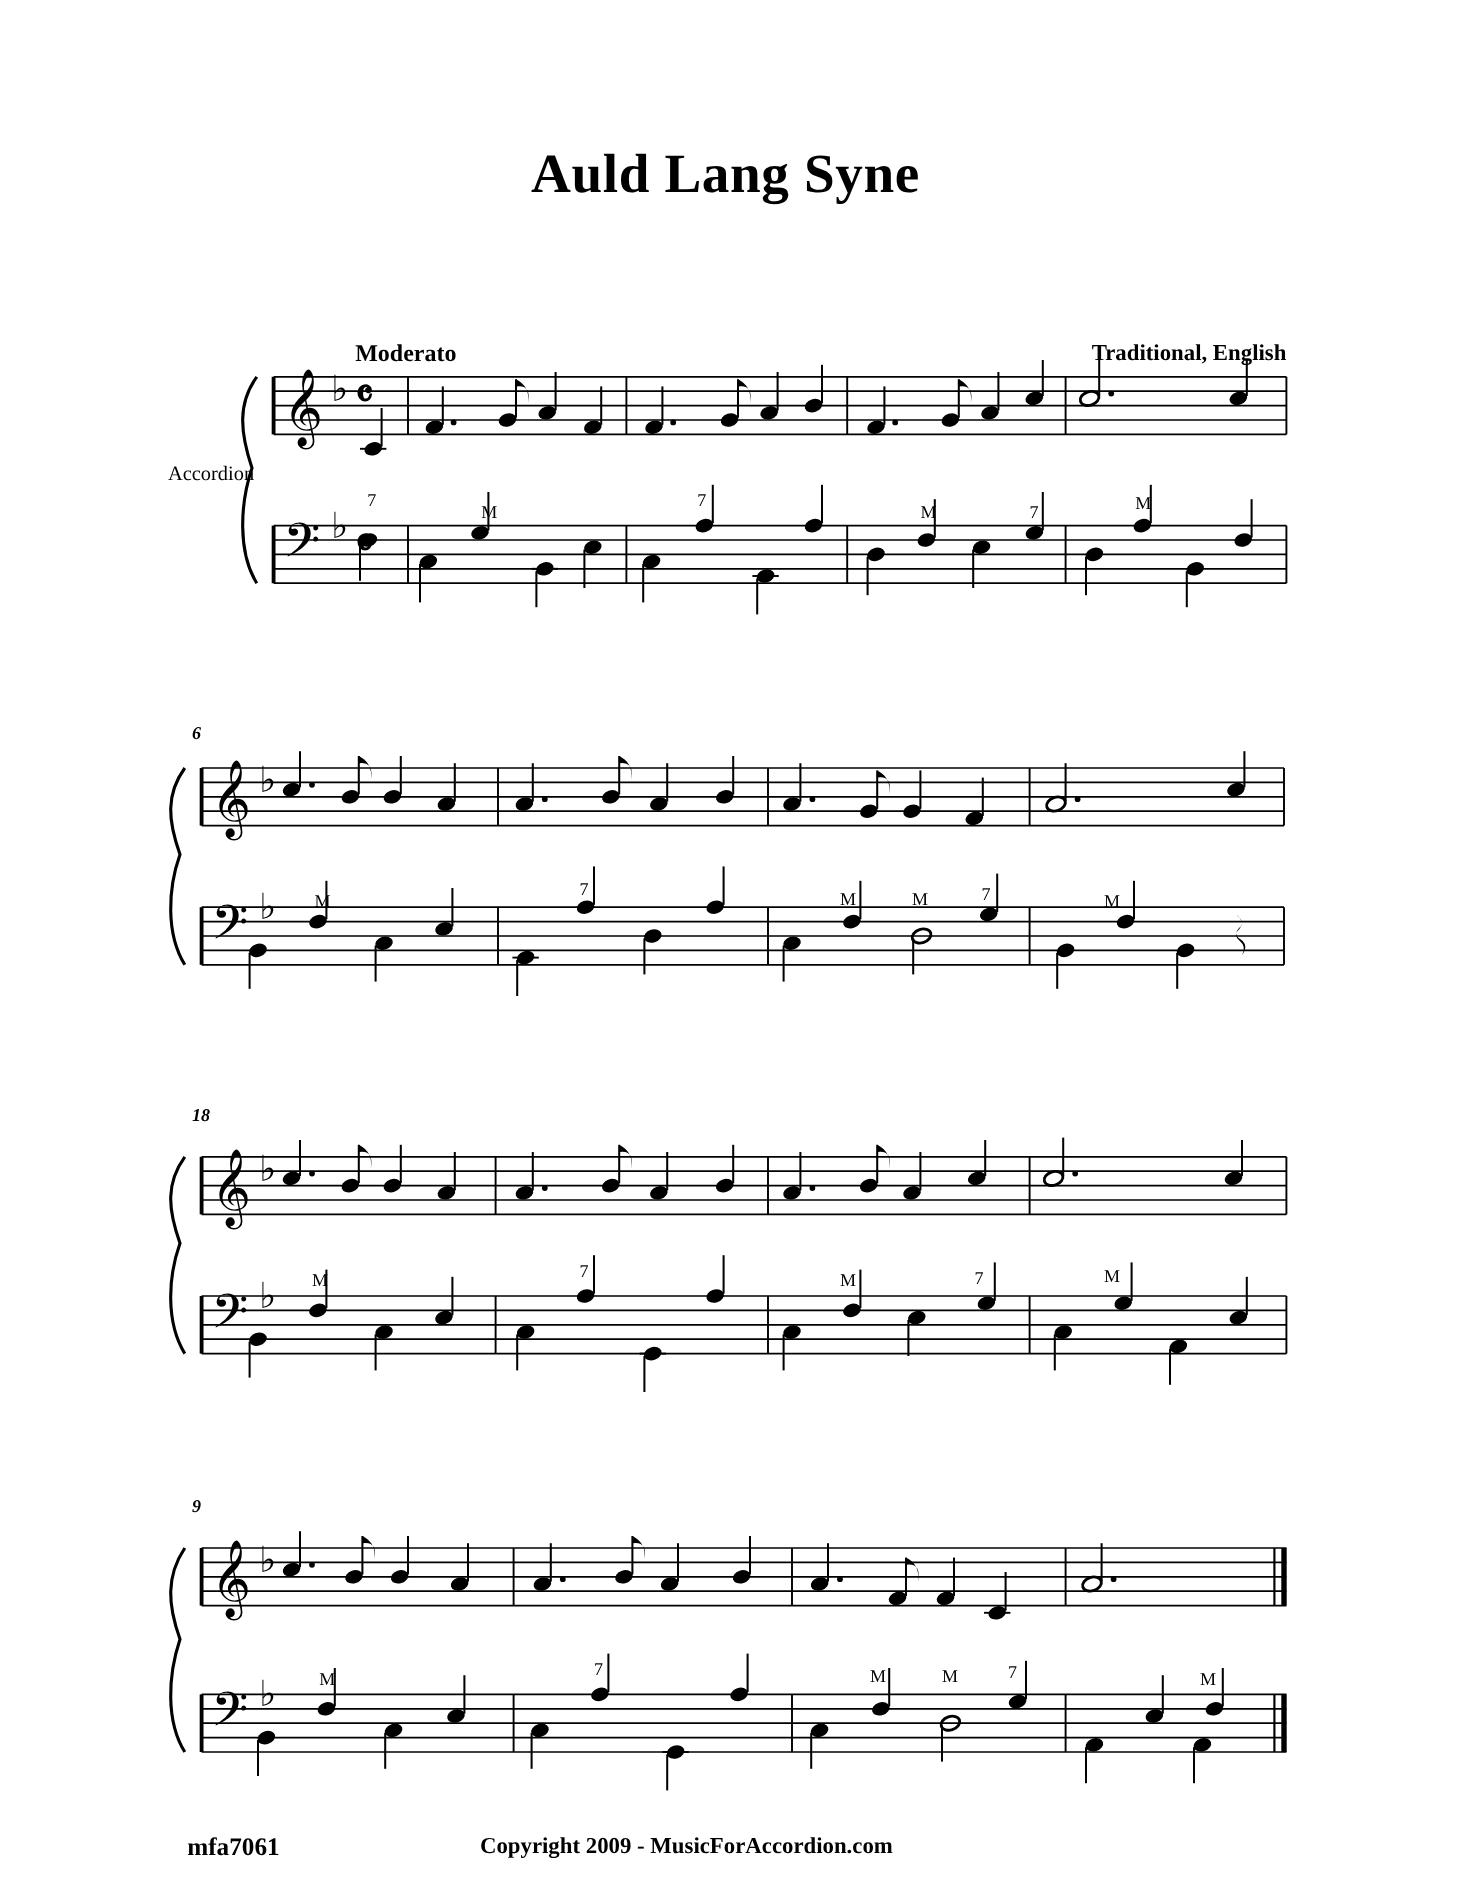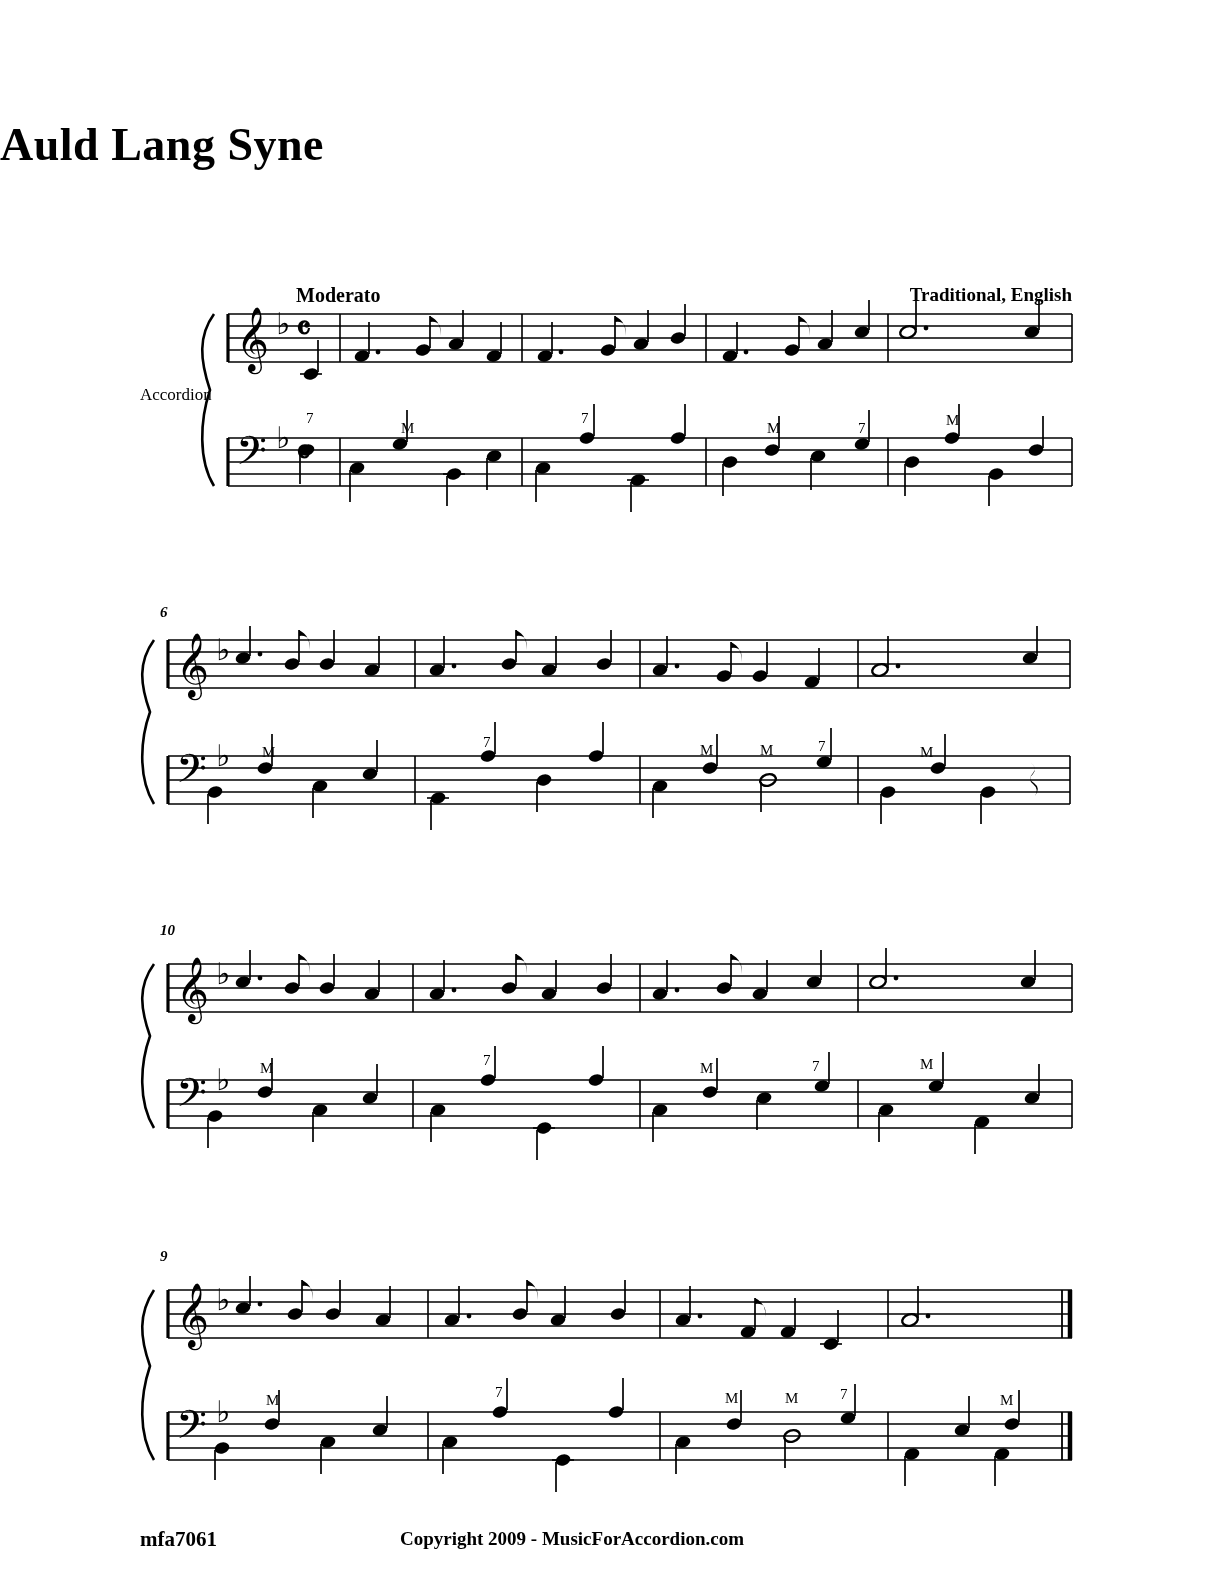--- a/index.html
+++ b/index.html
@@ -20,20 +20,21 @@
     left: 0; top: 0;
     width: 1224px;
     height: 1584px;
     background: #ffffff;
   }
   .title {
     position: absolute;
     top: 118px;
     left: 0;
     width: 1209px;
+    text-align: center;
     font-size: 46px;
     font-weight: bold;
     letter-spacing: 0.5px;
   }
   .composer {
     position: absolute;
     top: 268px;
     right: 152px;
     font-size: 19px;
     font-weight: bold;
@@ -53,21 +54,21 @@
     font-size: 17px;
   }
   .measure-num {
     position: absolute;
     font-size: 15px;
     font-style: italic;
     font-weight: bold;
   }
   .footer-left {
     position: absolute;
-    left: 140px;
+    left: 156px;
     bottom: 32px;
     font-size: 21px;
     font-weight: bold;
   }
   .footer-center {
     position: absolute;
     left: 0;
     bottom: 34px;
     width: 1144px;
     text-align: center;
@@ -85,21 +86,21 @@
 <body>
 
 <div class="page">
 
   <div class="title">Auld Lang Syne</div>
   <div class="composer">Traditional, English</div>
   <div class="tempo">Moderato</div>
   <div class="instrument">Accordion</div>
 
   <div class="measure-num" style="top:604px; left:160px;">6</div>
-  <div class="measure-num" style="top:922px; left:160px;">10</div>
+  <div class="measure-num" style="top:922px; left:160px;">18</div>
   <div class="measure-num" style="top:1248px; left:160px;">9</div>
 
   <svg class="sys" style="left:0px; top:290px;" width="1224" height="230" viewBox="0 0 1224 230">
     <g stroke="#000" stroke-width="1.4">
 
       <line x1="228" y1="24" x2="1072" y2="24"></line>
       <line x1="228" y1="36" x2="1072" y2="36"></line>
       <line x1="228" y1="48" x2="1072" y2="48"></line>
       <line x1="228" y1="60" x2="1072" y2="60"></line>
       <line x1="228" y1="72" x2="1072" y2="72"></line>

